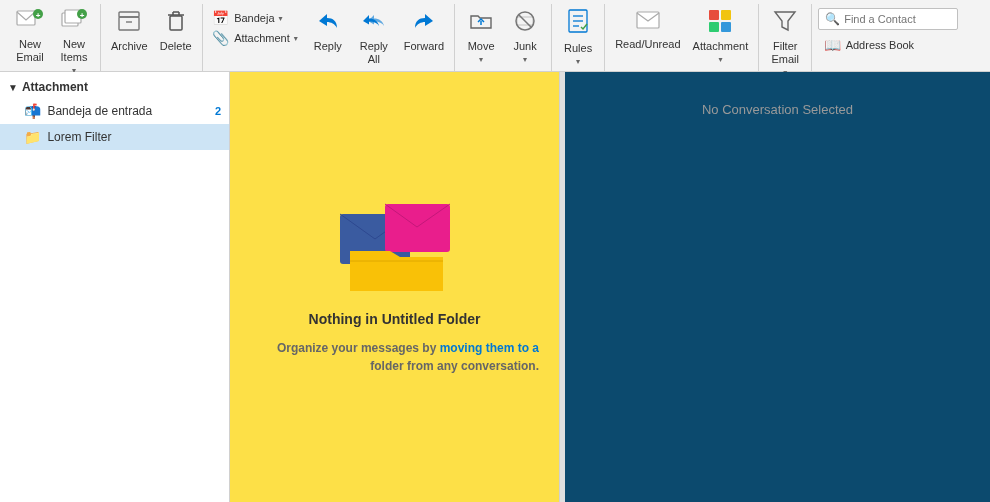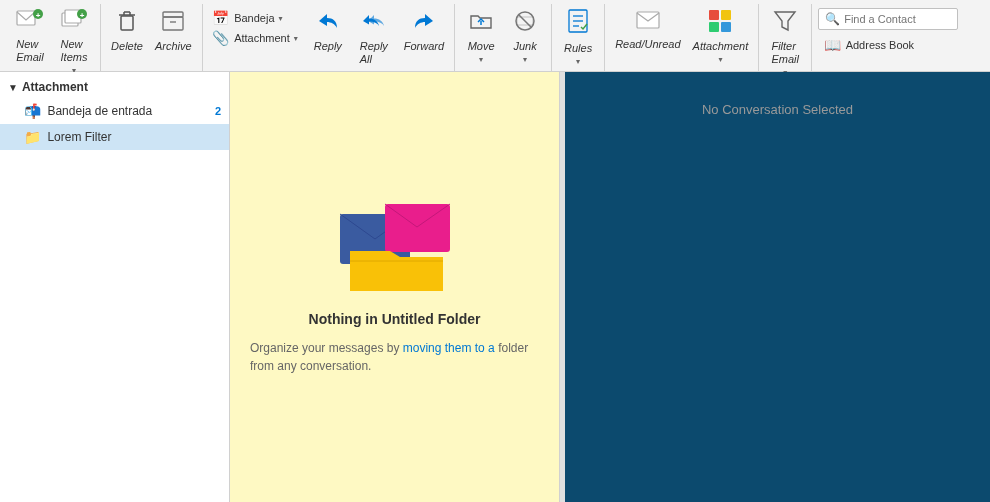--- a/index.html
+++ b/index.html
@@ -31,21 +31,21 @@
       padding: 4px 6px;
       cursor: pointer;
       border-radius: 3px;
       background: transparent;
       border: none;
       font-size: 11px;
       color: #333;
       gap: 2px;
     }
     .tb-btn .icon { font-size: 22px; line-height: 1; }
-    .tb-btn .label { text-align: left; line-height: 1.2; white-space: pre-line; font-style: italic; }
+    .tb-btn .label { text-align: center; line-height: 1.2; white-space: pre-line; }
 
     
     .tb-stack {
       display: flex;
       flex-direction: column;
       gap: 0;
       padding: 2px 0;
     }
     .tb-stack-btn {
       display: flex;
@@ -149,21 +149,21 @@
     .splitter {
       width: 5px;
       background: #e0e0e0;
       flex-shrink: 0;
       cursor: col-resize;
     }
 
     
     .msg-list-panel {
       width: 330px;
-      background: #fef9c3;
+      background: #fde047;
       border-right: 1px solid #d0d0d0;
       flex-shrink: 0;
       display: flex;
       flex-direction: column;
       align-items: center;
       justify-content: center;
       gap: 12px;
       padding: 20px;
     }
     .empty-folder-icon {
@@ -173,22 +173,23 @@
     }
     .empty-title {
       font-size: 14px;
       font-weight: 600;
       color: #333;
       text-align: center;
     }
     .empty-desc {
       font-size: 12px;
       color: #666;
-      text-align: left;
+      text-align: right;
       line-height: 1.5;
+      font-weight: bold;
     }
     .empty-desc a { color: #0078d4; text-decoration: none; }
 
     
     .reading-pane {
       flex: 1;
       background: #0c4a6e;
       display: flex;
       align-items: flex-start;
       justify-content: center;
@@ -229,38 +230,38 @@
       <span class="label">New
 Items</span>
       <span class="arrow">▾</span>
     </button>
   </div>
 
   <div class="toolbar-group">
     <button class="tb-btn">
       <span class="icon">
         <svg width="26" height="26" viewBox="0 0 26 26">
+            <rect x="3" y="4" width="20" height="5" rx="1" fill="none" stroke="#777" stroke-width="1.4"></rect>
+            <rect x="3" y="9" width="20" height="13" rx="1" fill="none" stroke="#777" stroke-width="1.4"></rect>
+            <line x1="10" y1="14" x2="16" y2="14" stroke="#777" stroke-width="1.4"></line>
+          </svg>
+      </span>
+      <span class="label">Archive</span>
+    </button>
+    <button class="tb-btn">
+      <span class="icon">
+        <svg width="26" height="26" viewBox="0 0 26 26">
             <rect x="7" y="8" width="12" height="14" rx="1" fill="none" stroke="#555" stroke-width="1.5"></rect>
             <line x1="5" y1="7" x2="21" y2="7" stroke="#555" stroke-width="1.5"></line>
             <line x1="10" y1="7" x2="10" y2="4" stroke="#555" stroke-width="1.5"></line>
             <line x1="16" y1="7" x2="16" y2="4" stroke="#555" stroke-width="1.5"></line>
             <line x1="10" y1="4" x2="16" y2="4" stroke="#555" stroke-width="1.5"></line>
           </svg>
       </span>
       <span class="label">Delete</span>
-    </button>
-    <button class="tb-btn">
-      <span class="icon">
-        <svg width="26" height="26" viewBox="0 0 26 26">
-            <rect x="3" y="4" width="20" height="5" rx="1" fill="none" stroke="#777" stroke-width="1.4"></rect>
-            <rect x="3" y="9" width="20" height="13" rx="1" fill="none" stroke="#777" stroke-width="1.4"></rect>
-            <line x1="10" y1="14" x2="16" y2="14" stroke="#777" stroke-width="1.4"></line>
-          </svg>
-      </span>
-      <span class="label">Archive</span>
     </button>
   </div>
 
   <div class="toolbar-group" style="gap:2px;">
     <div style="display:flex;flex-direction:column;align-items:center;gap:2px;padding:2px 0;">
       <div class="tb-stack">
         <button class="tb-stack-btn">
           <span class="icon">📅</span>
           <span>Bandeja</span>
           <span class="arrow">▾</span>

